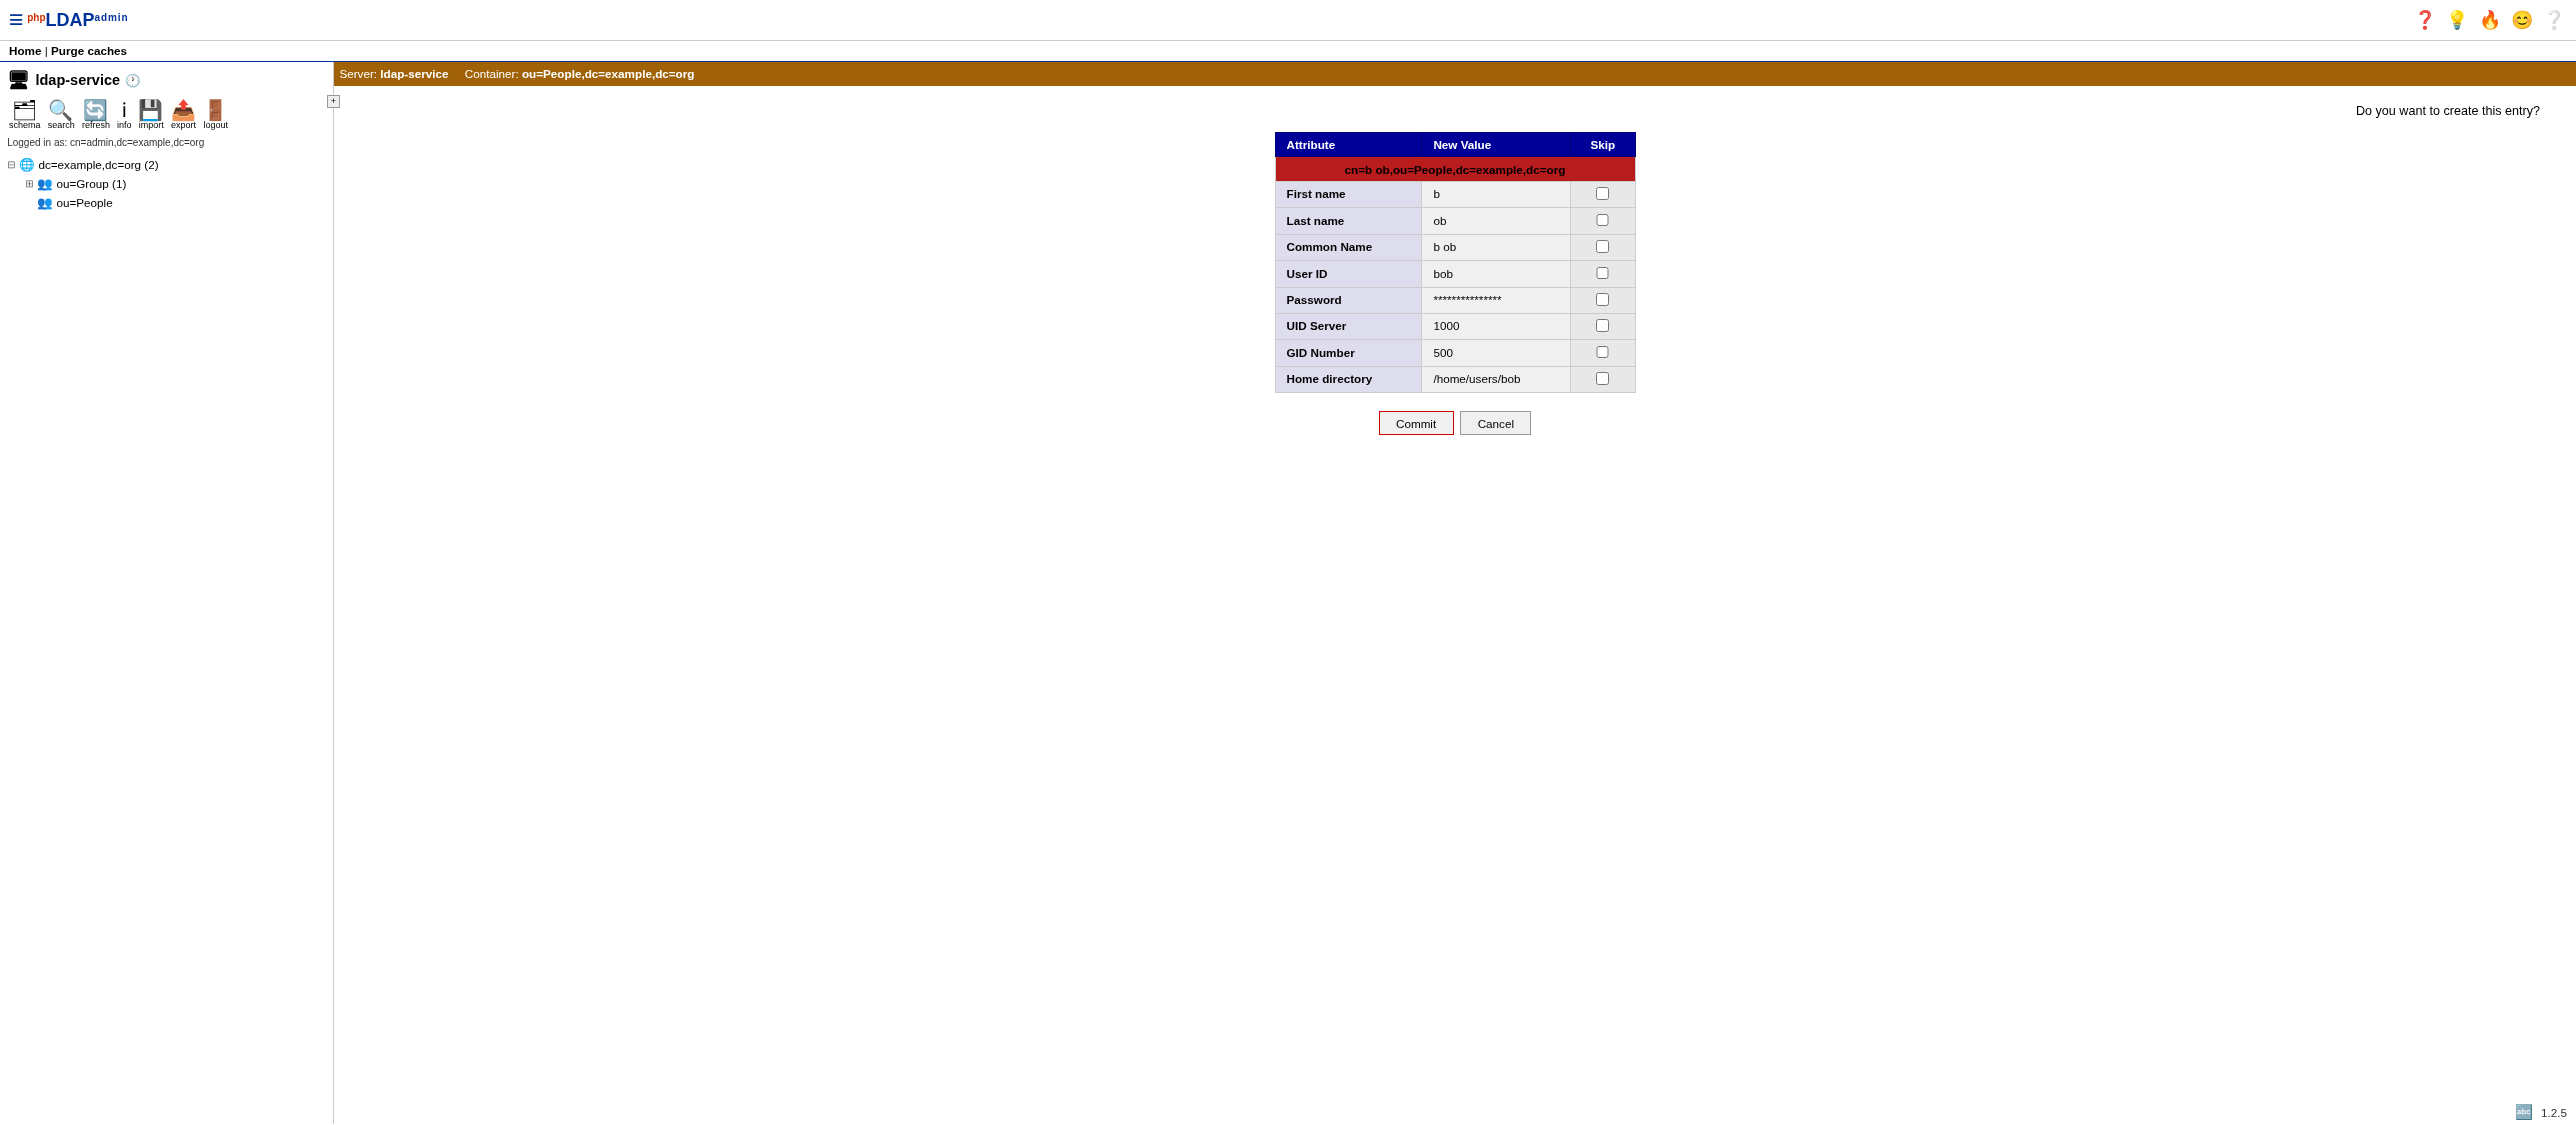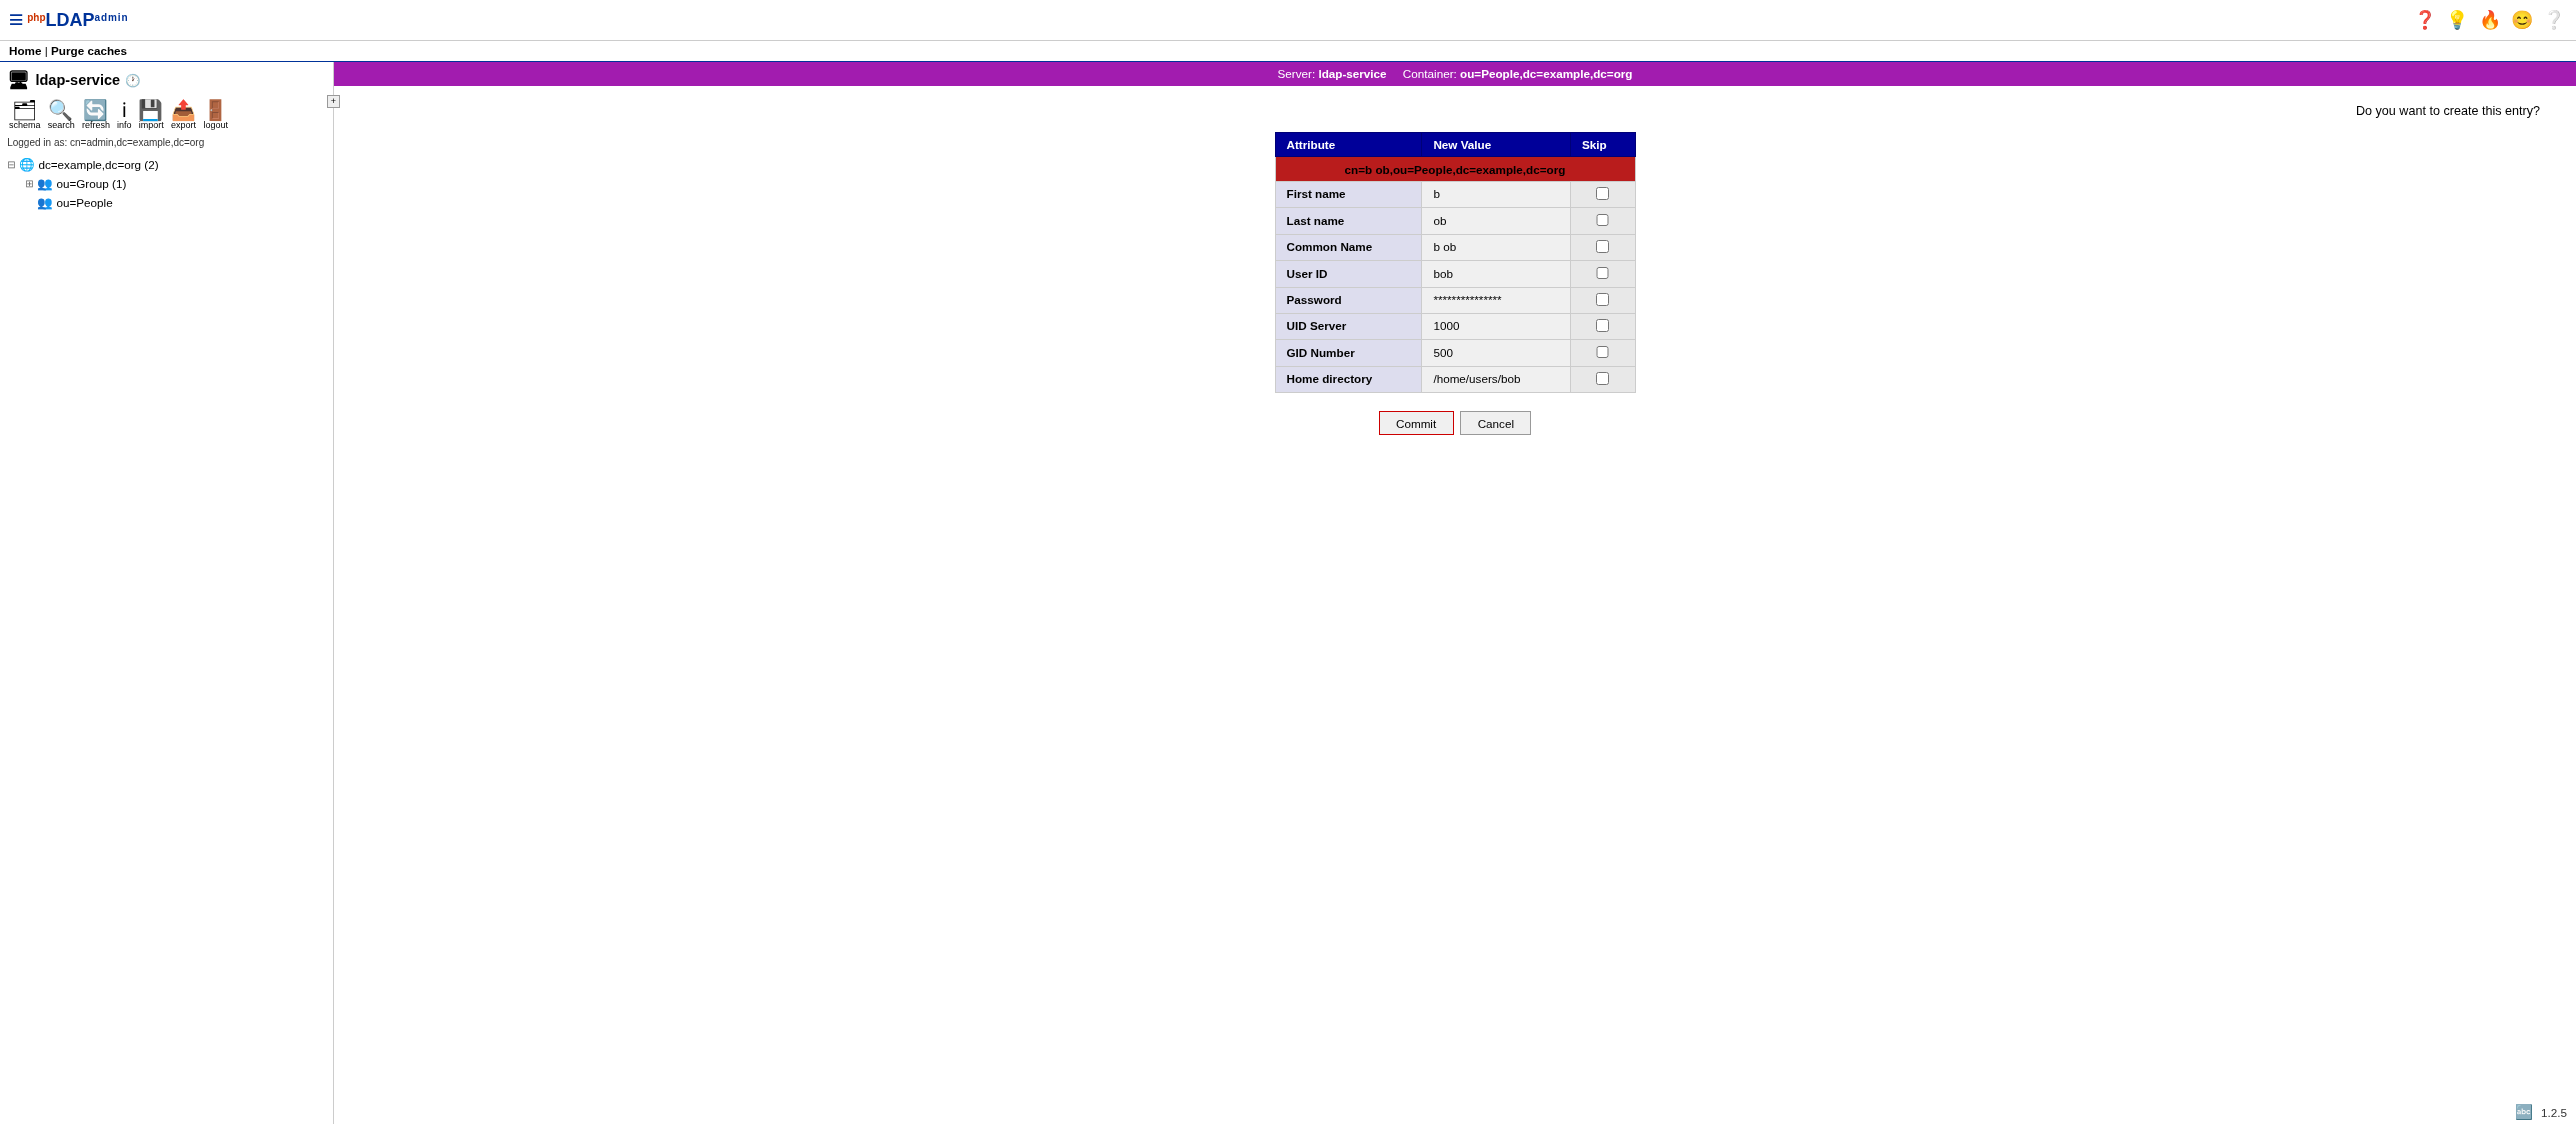--- a/index.html
+++ b/index.html
@@ -151,23 +151,23 @@
     #panel-title-bar {
       background: #000099;
       color: #fff;
       text-align: center;
       padding: 12.6px;
       font-size: 20px;
       font-weight: normal;
     }
 
     #panel-subtitle-bar {
-      background: #a21caf;
+      background: #a16207;
       color: #fff;
-      text-align: center;
+      text-align: left;
       padding: 5.4px;
       font-size: 11.7px;
     }
     #panel-subtitle-bar span.label { font-weight: normal; }
     #panel-subtitle-bar span.value { font-weight: bold; }
 
     #panel-body {
       padding: 18px 36px;
     }
 
@@ -187,21 +187,21 @@
     #entry-table th {
       background: #000099;
       color: #fff;
       padding: 5px 11px;
       text-align: left;
       font-size: 11.7px;
       border: 0.9px solid #000077;
     }
 
     #entry-table th.skip-col {
-      text-align: left;
+      text-align: center;
     }
 
     #entry-table td {
       padding: 5.4px 11px;
       border: 0.9px solid #ccc;
       font-size: 11.7px;
       vertical-align: top;
     }
 
     .dn-row td {

